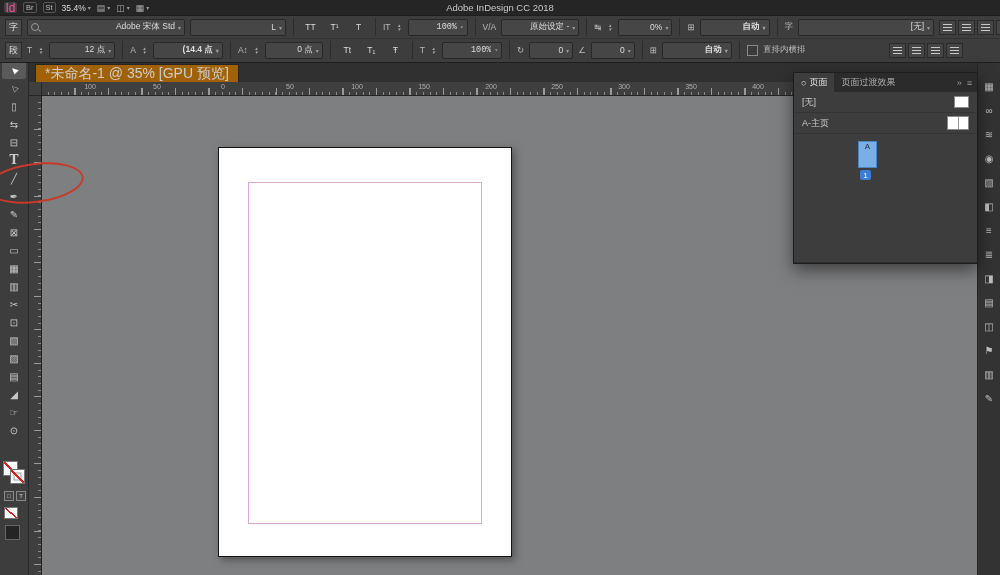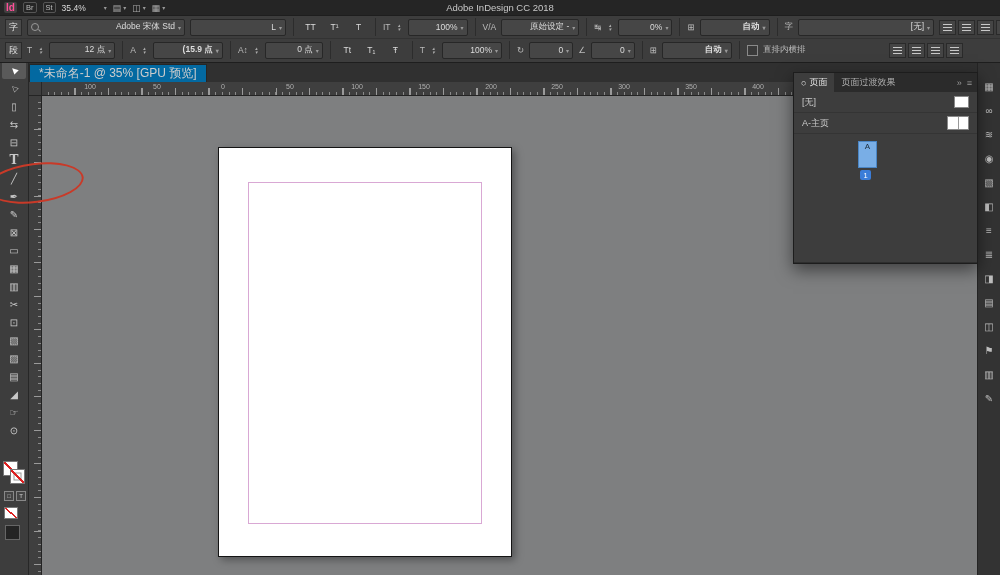--- a/index.html
+++ b/index.html
@@ -3,24 +3,24 @@
 <meta charset="utf-8">
 <style>
   html,body{margin:0;padding:0;}
   body{width:1000px;height:575px;position:relative;overflow:hidden;background:#333;
        font-family:"Liberation Sans",sans-serif;color:#ccc;}
 
   
   .appbar{position:absolute;top:0;left:0;right:0;height:15px;background:#252525;display:flex;
           align-items:center;font-size:9px;z-index:30;}
   .appbar-left{display:flex;align-items:center;gap:6px;padding-left:4px;z-index:2;}
-  .applogo{width:13px;height:11px;background:#404040;color:#ff4f98;font-size:10px;font-weight:bold;
+  .applogo{width:13px;height:11px;background:#404040;color:#ff4f98;font-size:12px;font-weight:normal;
            display:flex;align-items:center;justify-content:center;border-radius:2px;}
   .miniapp{font-size:7.5px;color:#bbb;border:1px solid #555;border-radius:2px;padding:0 2px;line-height:9px;}
-  .zoomctl{display:flex;gap:18px;align-items:center;font-size:8.5px;color:#ddd;}
+  .zoomctl{display:flex;gap:2px;align-items:center;font-size:8.5px;color:#ddd;}
   .chev{font-size:6px;color:#999;}
   .iconctl{font-size:9px;color:#aaa;display:flex;gap:2px;align-items:center;}
   .appbar-title{position:absolute;left:0;right:0;text-align:center;font-size:9.5px;color:#c8c8c8;pointer-events:none;}
   .appbar-right{margin-left:auto;display:flex;align-items:center;gap:9px;padding-right:2px;z-index:2;}
   .publish-btn{border:1px solid #8a8a8a;border-radius:8px;padding:1px 10px;font-size:8.5px;color:#ddd;}
   .workspace{display:flex;gap:3px;align-items:center;font-size:8.5px;color:#ddd;}
   .partial{font-size:8.5px;color:#bbb;width:18px;overflow:hidden;white-space:nowrap;}
 
   
   .cp{position:absolute;top:15px;left:0;right:0;height:46px;background:#3d3d3d;
@@ -40,21 +40,21 @@
   .lbl{font-size:8.5px;color:#bbb;flex:none;}
   .alignGroup{display:flex;gap:2px;margin-left:auto;margin-right:32px;}
   .alignbtn{width:15px;height:13px;background:#454545;border:1px solid #2a2a2a;display:flex;
             align-items:center;justify-content:center;}
   .alignbtn i{display:block;width:9px;height:7px;
               background:repeating-linear-gradient(180deg,#c8c8c8 0 1px,transparent 1px 3px);}
   .checkbox{width:9px;height:9px;border:1px solid #8a8a8a;background:#3a3a3a;flex:none;}
   .mag{position:relative;width:6px;height:6px;border:1px solid #999;border-radius:50%;flex:none;}
   .mag::after{content:"";position:absolute;width:3px;height:1px;background:#999;
               transform:rotate(45deg);right:-3px;bottom:-1px;}
-  .w150{width:150px;} .w88{width:88px;} .w52{width:52px;} .w70{width:70px;} .w46{width:46px;}
+  .w150{width:150px;} .w88{width:88px;} .w52{width:52px;font-family:Liberation Mono, monospace;} .w70{width:70px;} .w46{width:46px;}
   .w62{width:62px;font-weight:bold;} .w128{width:128px;} .w58{width:58px;} .w50{width:50px;} .w36{width:36px;}
 
   
   .toolbar{position:absolute;left:0;top:61px;bottom:0;width:28px;background:#3d3d3d;
            border-right:1px solid #272727;z-index:15;display:flex;flex-direction:column;align-items:center;}
   .tool{width:24px;height:18px;display:flex;align-items:center;justify-content:center;color:#c8c8c8;
         font-size:10px;flex:none;}
   .tool.active{background:#5a5a5a;border-radius:2px;color:#fff;}
   .swatches{margin-top:18px;position:relative;width:26px;flex:1;}
   .fillsw{position:absolute;left:2px;top:4px;width:13px;height:13px;background:#fff;border:1px solid #777;}
@@ -67,22 +67,22 @@
            align-items:center;justify-content:center;background:#444;}
   .applysw{position:absolute;top:50px;left:3px;width:12px;height:10px;background:#fff;border:1px solid #777;}
   .viewbtn{position:absolute;top:68px;left:4px;width:13px;height:13px;background:#242424;border:1px solid #666;}
 
   
   .red-ellipse{position:absolute;left:-14px;top:163px;width:94px;height:36px;border:2.5px solid #c93a28;
                border-radius:50%;transform:rotate(-7deg);z-index:60;pointer-events:none;}
 
   
   .tabbar{position:absolute;left:29px;top:61px;right:22px;height:21px;background:#303030;z-index:10;}
-  .doctab{position:absolute;left:0;bottom:0;height:17px;background:#0369a1;border:1px solid #262626;
-          border-bottom:none;display:flex;align-items:center;padding:0 9px;font-size:12px;color:#ccc;}
+  .doctab{position:absolute;left:6px;bottom:0;height:17px;background:#a16207;border:1px solid #262626;
+          border-bottom:none;display:flex;align-items:center;padding:0 9px;font-size:14px;color:#ccc;}
 
   
   .ruler-corner{position:absolute;left:29px;top:82px;width:12px;height:13px;background:#3f3f3f;
                 border-right:1px solid #272727;border-bottom:1px solid #242424;z-index:9;}
   .ruler-h{position:absolute;left:41px;top:82px;right:22px;height:13px;background:#3f3f3f;
            border-bottom:1px solid #242424;overflow:hidden;z-index:8;}
   .ruler-h::before{content:"";position:absolute;bottom:0;left:0;right:0;height:3px;
       background:repeating-linear-gradient(90deg,#8a8a8a 0 1px,transparent 1px 6.7px);}
   .ruler-h::after{content:"";position:absolute;bottom:0;left:0;right:0;height:7px;
       background:repeating-linear-gradient(90deg,#9a9a9a 0 1px,transparent 1px 33.5px);}
@@ -237,21 +237,21 @@
       <span class="fval">12 点</span>
       <span class="chev">▾</span>
     </span>
     <span class="sep"></span>
     <span class="lbl">A</span>
     <span class="stepper">
         <i>▴</i>
         <i>▾</i>
       </span>
     <span class="field w62">
-      <span class="fval">(15.9 点</span>
+      <span class="fval">(14.4 点</span>
       <span class="chev">▾</span>
     </span>
     <span class="sep"></span>
     <span class="lbl">A↕</span>
     <span class="stepper">
         <i>▴</i>
         <i>▾</i>
       </span>
     <span class="field w50">
       <span class="fval">0 点</span>

